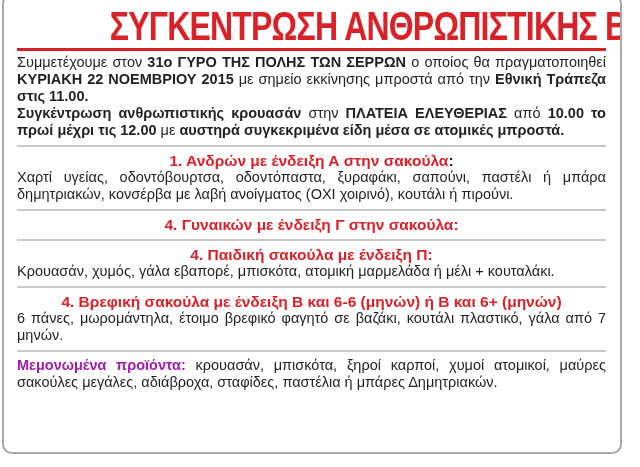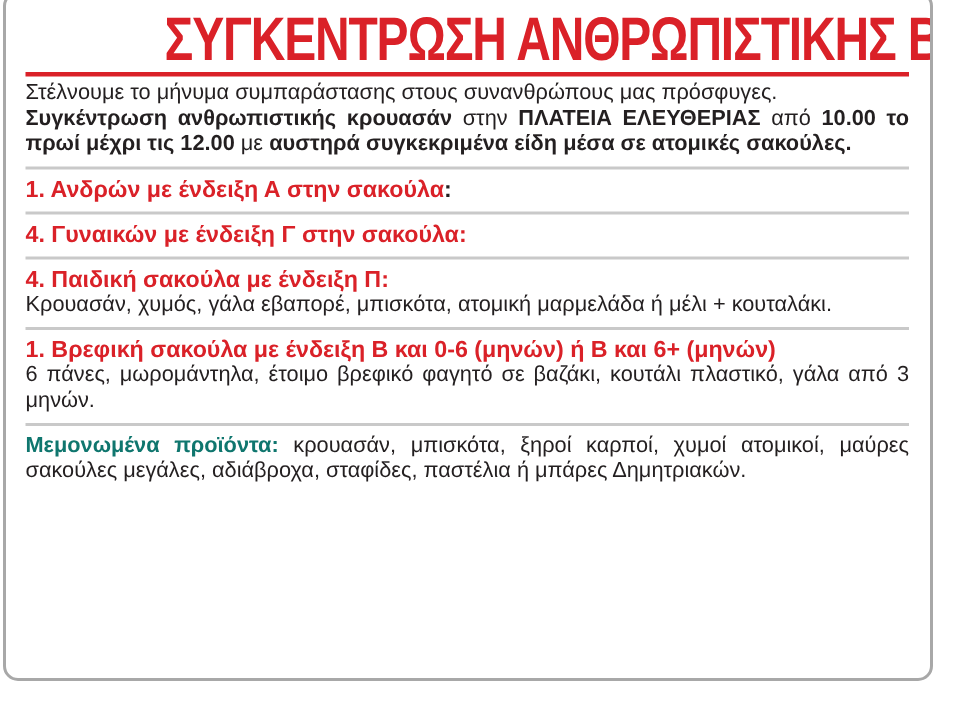--- a/index.html
+++ b/index.html
@@ -21,64 +21,65 @@
     letter-spacing:-1px;
   }
   .red-rule{height:3px;background:#da2128;margin-top:2px;}
   .intro{margin-top:3px;}
   p{margin:0;}
   .txt{font-size:14.5px;line-height:17px;text-align:justify;}
   .b{font-weight:bold;}
   .divider{height:2px;background:#c9c9c9;margin:6px 0 5px 0;}
   .sec-h{
     color:#da2128;font-weight:bold;font-size:15.5px;line-height:17px;margin:0;
-    text-align:left;
+    text-align:center;
   }
   .sec-h .colon-black{color:#231f20;}
-  .misc-label{color:#0f766e;font-weight:bold;}
+  .misc-label{color:#a21caf;font-weight:bold;}
 </style>
 </head>
 <body>
 
 <div class="frame">
 
   <div class="title">
     <span class="title-inner">ΣΥΓΚΕΝΤΡΩΣΗ ΑΝΘΡΩΠΙΣΤΙΚΗΣ ΒΟΗΘΕΙΑΣ</span>
   </div>
 
   <div class="red-rule"></div>
 
   <div class="intro">
-    <p class="txt">Στέλνουμε το μήνυμα συμπαράστασης στους συνανθρώπους μας πρόσφυγες.</p>
-    <p class="txt"><span class="b">Συγκέντρωση ανθρωπιστικής κρουασάν</span><span> στην </span><span class="b">ΠΛΑΤΕΙΑ ΕΛΕΥΘΕΡΙΑΣ</span><span> από </span><span class="b">10.00 το πρωί μέχρι τις 12.00</span><span> με </span><span class="b">αυστηρά συγκεκριμένα είδη μέσα σε ατομικές σακούλες.</span></p>
+    <p class="txt"><span>Συμμετέχουμε στον </span><span class="b">31ο ΓΥΡΟ ΤΗΣ ΠΟΛΗΣ ΤΩΝ ΣΕΡΡΩΝ</span><span> ο οποίος θα πραγματοποιηθεί </span><span class="b">ΚΥΡΙΑΚΗ 22 ΝΟΕΜΒΡΙΟΥ 2015</span><span> με σημείο εκκίνησης μπροστά από την </span><span class="b">Εθνική Τράπεζα στις 11.00.</span></p>
+    <p class="txt"><span class="b">Συγκέντρωση ανθρωπιστικής κρουασάν</span><span> στην </span><span class="b">ΠΛΑΤΕΙΑ ΕΛΕΥΘΕΡΙΑΣ</span><span> από </span><span class="b">10.00 το πρωί μέχρι τις 12.00</span><span> με </span><span class="b">αυστηρά συγκεκριμένα είδη μέσα σε ατομικές μπροστά.</span></p>
   </div>
 
   <div class="divider"></div>
 
   <div>
     <p class="sec-h"><span>1. Ανδρών με ένδειξη Α στην σακούλα</span><span class="colon-black">:</span></p>
+    <p class="txt">Χαρτί υγείας, οδοντόβουρτσα, οδοντόπαστα, ξυραφάκι, σαπούνι, παστέλι ή μπάρα δημητριακών, κονσέρβα με λαβή ανοίγματος (ΟΧΙ χοιρινό), κουτάλι ή πιρούνι.</p>
   </div>
 
   <div class="divider"></div>
 
   <div>
     <p class="sec-h">4. Γυναικών με ένδειξη Γ στην σακούλα:</p>
   </div>
 
   <div class="divider"></div>
 
   <div>
     <p class="sec-h">4. Παιδική σακούλα με ένδειξη Π:</p>
     <p class="txt">Κρουασάν, χυμός, γάλα εβαπορέ, μπισκότα, ατομική μαρμελάδα ή μέλι + κουταλάκι.</p>
   </div>
 
   <div class="divider"></div>
 
   <div>
-    <p class="sec-h">1. Βρεφική σακούλα με ένδειξη Β και 0-6 (μηνών) ή Β και 6+ (μηνών)</p>
-    <p class="txt">6 πάνες, μωρομάντηλα, έτοιμο βρεφικό φαγητό σε βαζάκι, κουτάλι πλαστικό, γάλα από 3 μηνών.</p>
+    <p class="sec-h">4. Βρεφική σακούλα με ένδειξη Β και 6-6 (μηνών) ή Β και 6+ (μηνών)</p>
+    <p class="txt">6 πάνες, μωρομάντηλα, έτοιμο βρεφικό φαγητό σε βαζάκι, κουτάλι πλαστικό, γάλα από 7 μηνών.</p>
   </div>
 
   <div class="divider"></div>
 
   <p class="txt"><span class="misc-label">Μεμονωμένα προϊόντα:</span><span> κρουασάν, μπισκότα, ξηροί καρποί, χυμοί ατομικοί, μαύρες σακούλες μεγάλες, αδιάβροχα, σταφίδες, παστέλια ή μπάρες Δημητριακών.</span></p>
 
 </div>
 
 </body></html>

